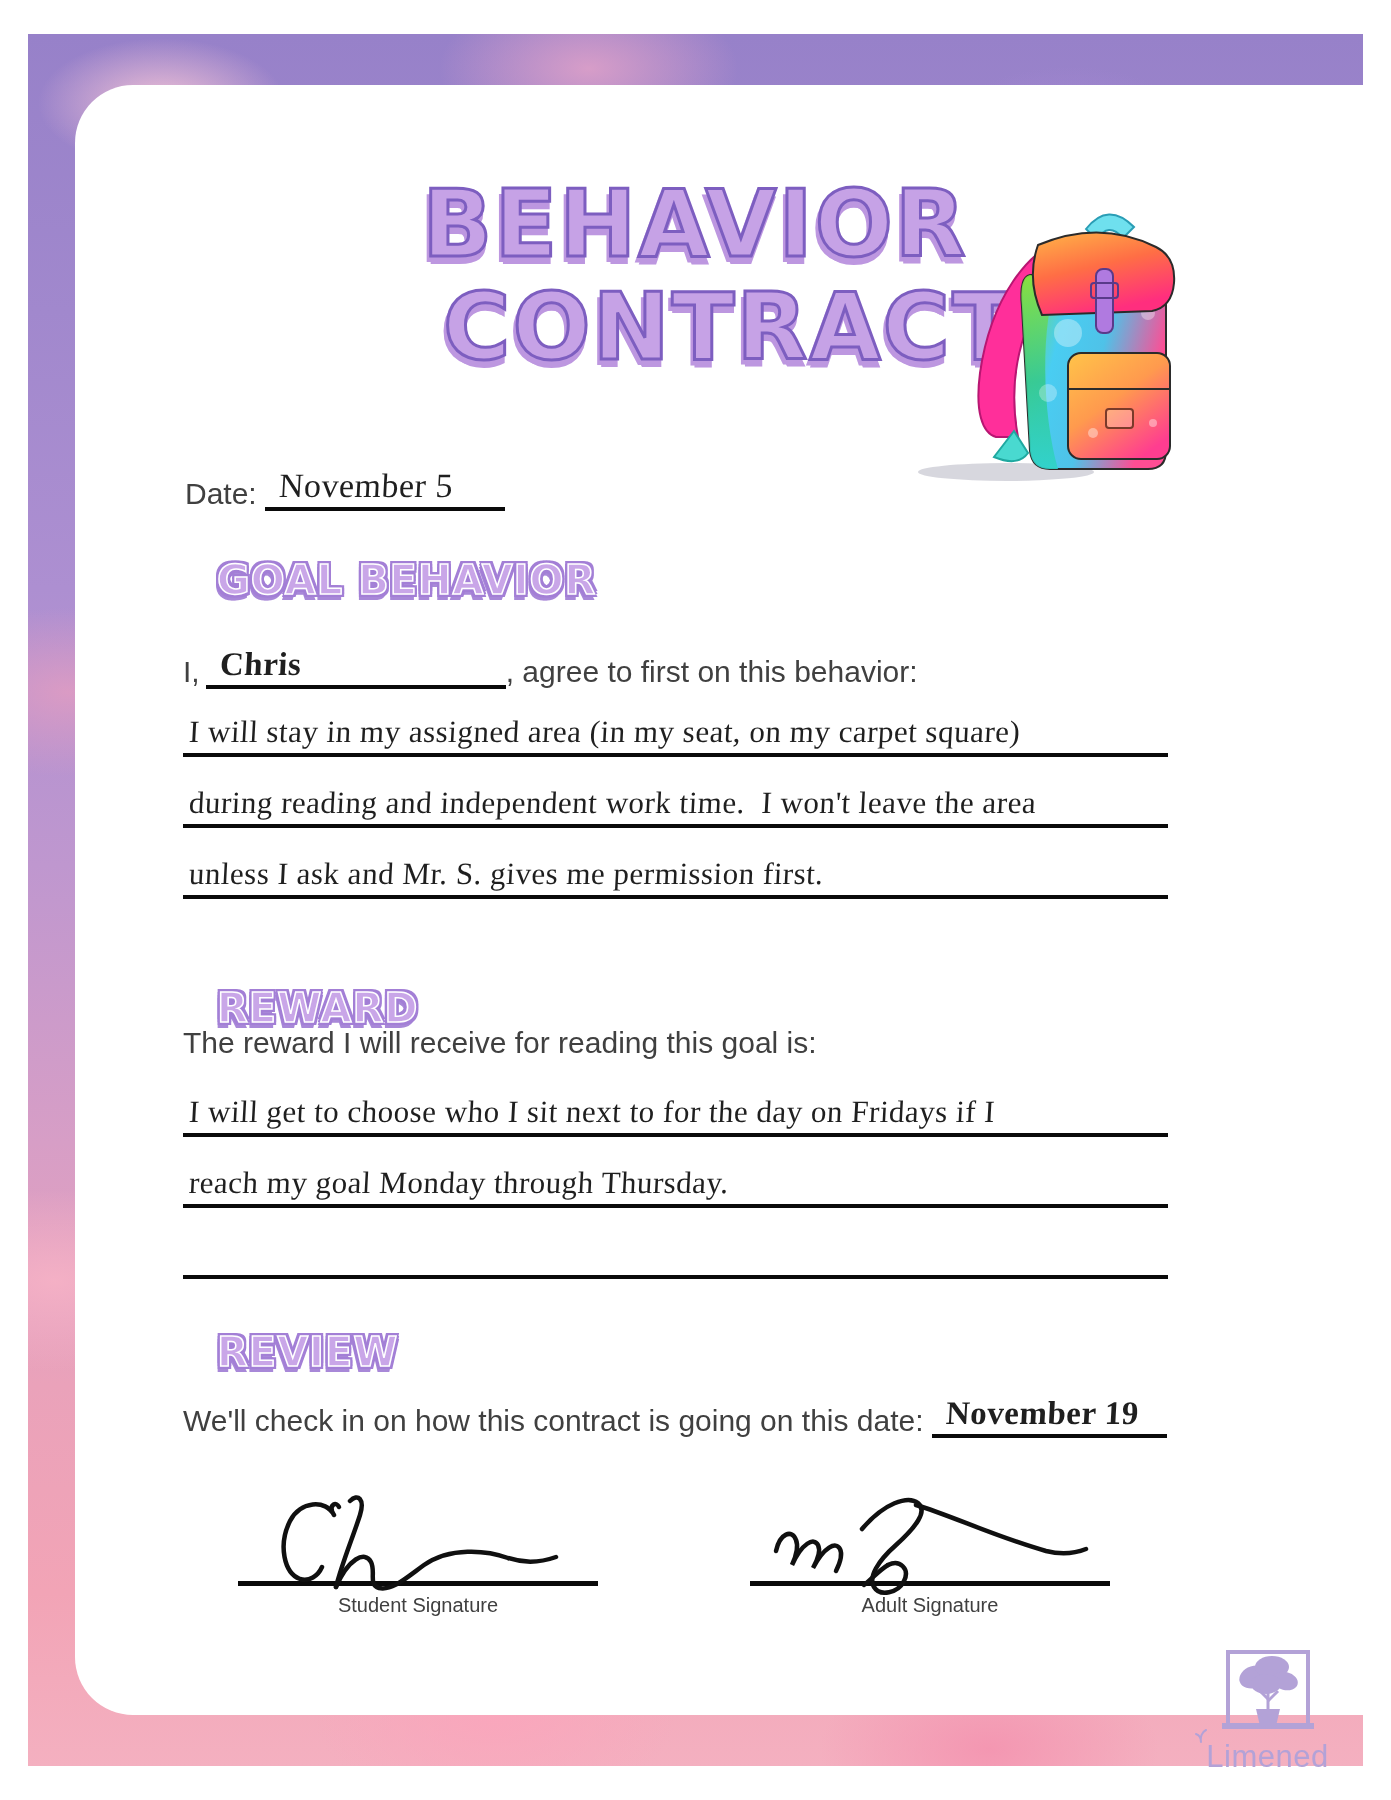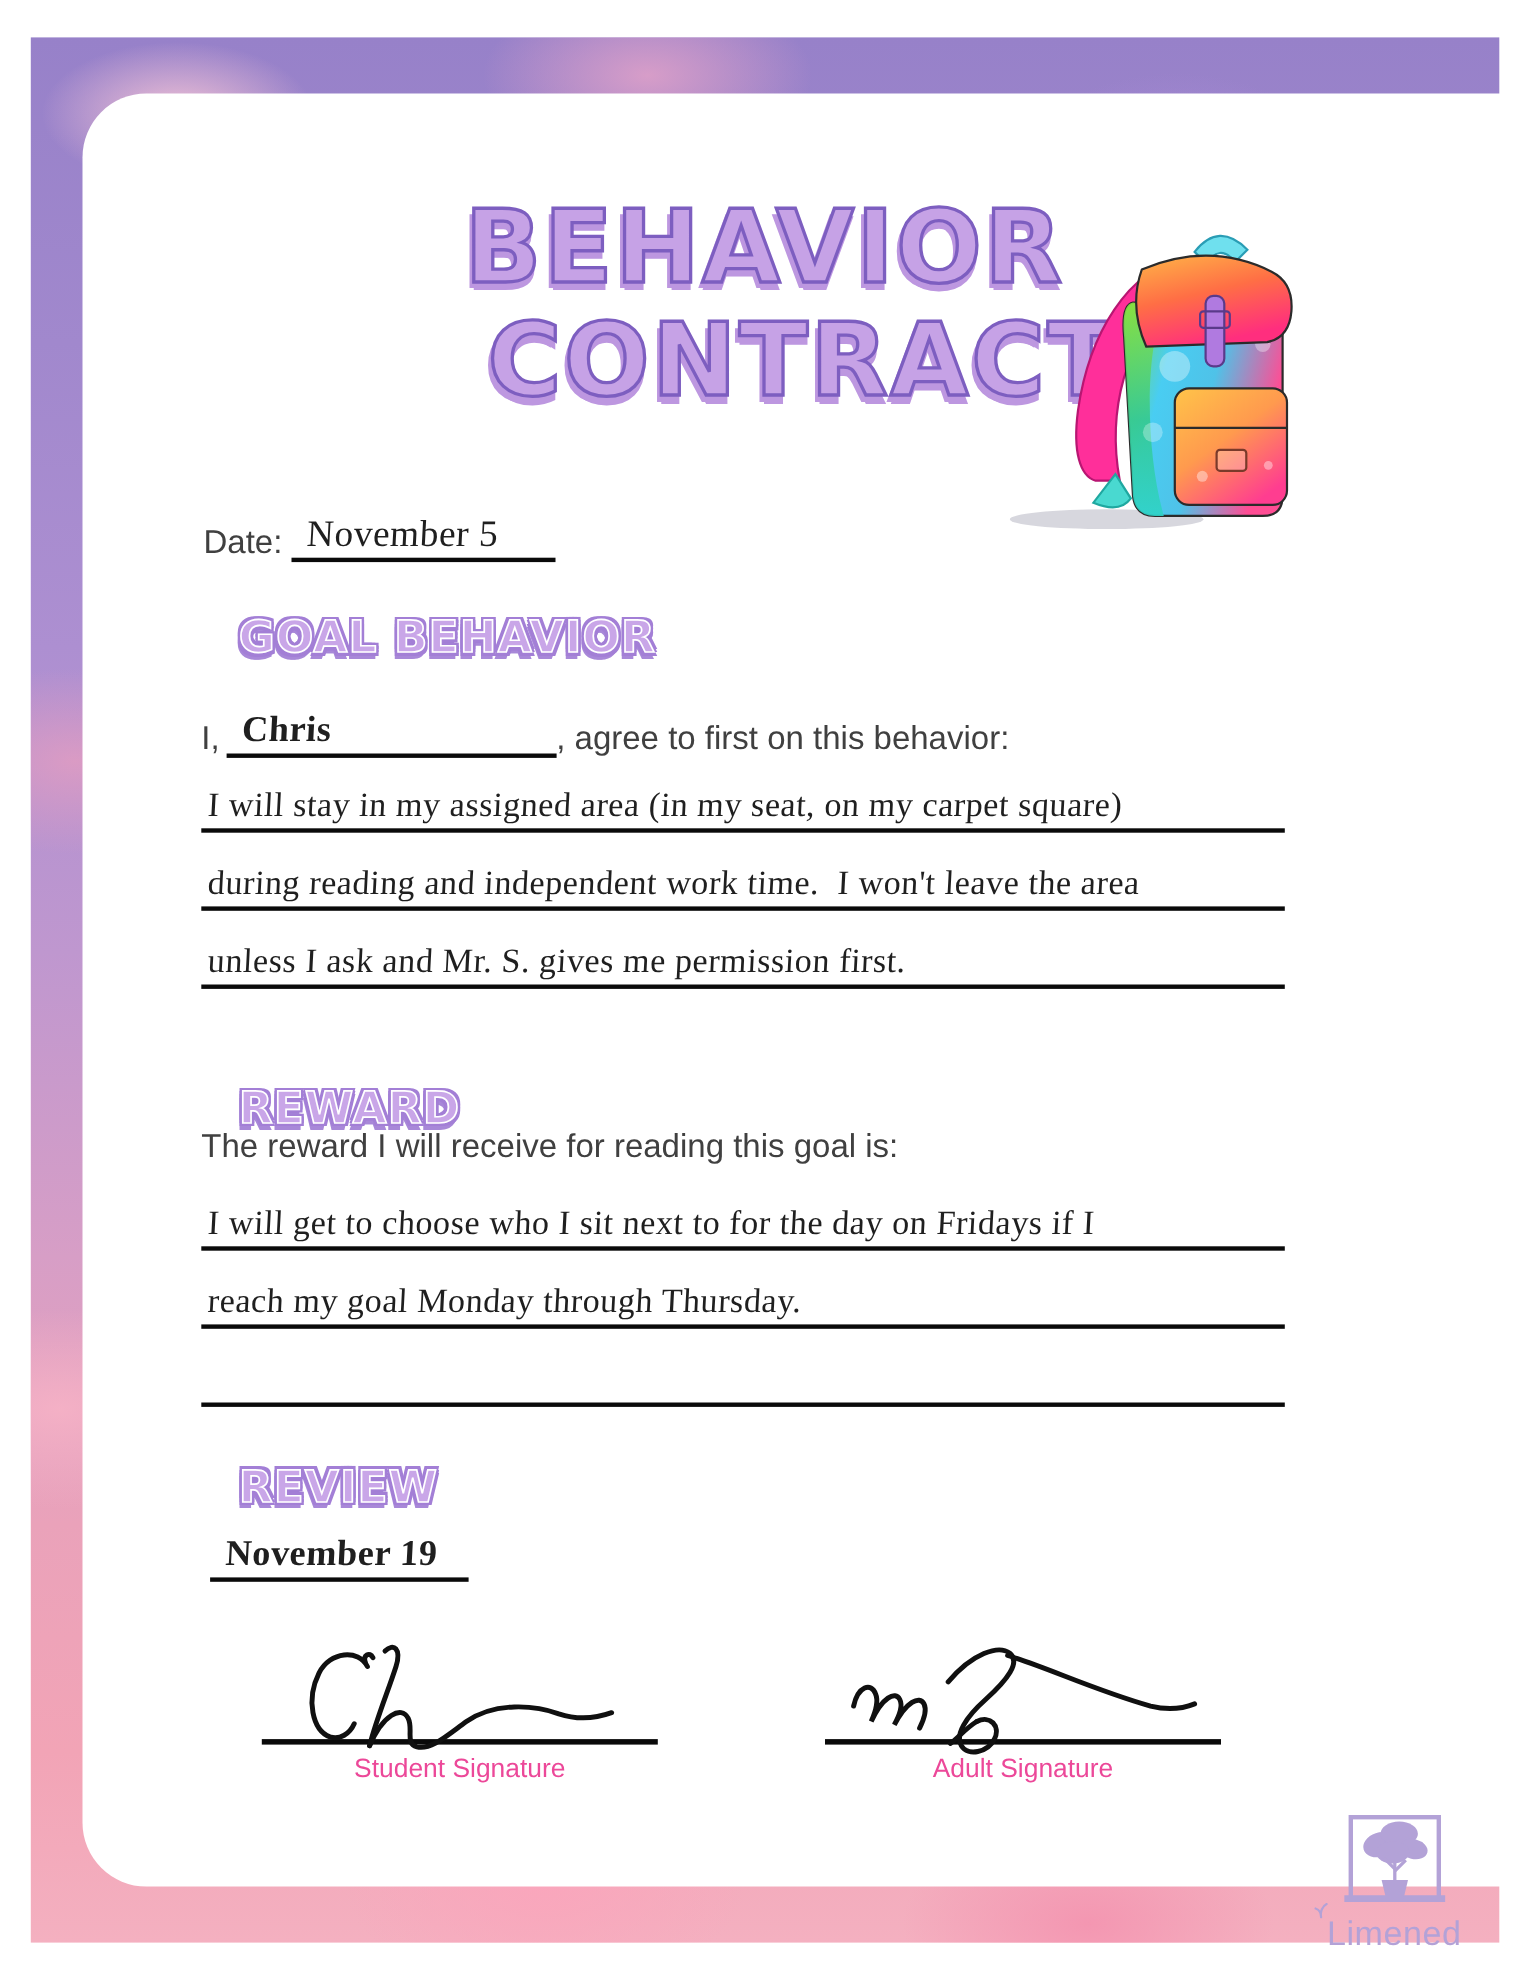--- a/index.html
+++ b/index.html
@@ -86,21 +86,21 @@
 
   .review-row{ position:absolute; left:108px; top:1310px; display:flex; align-items:flex-end; }
   .review-row .slot{ width:235px; margin-left:8px; }
   .review-row .hw{ font-size:33px; font-weight:bold; }
 
   
   .sig{ position:absolute; top:1408px; width:360px; text-align:center; }
   .sig.student{ left:163px; } .sig.adult{ left:675px; }
   .sig-art{ display:block; width:100%; height:88px; overflow:visible; }
   .sig-rule{ border-bottom:5px solid #0a0a0a; }
-  .sig-label{ margin-top:8px; font-size:24px; font-weight:300; color:#ec4899; }
+  .sig-label{ margin-top:8px; font-size:20px; font-weight:300; color:#404040; }
 
   
   .logo{ position:absolute; left:1105px; top:1564px; width:175px; text-align:center; }
   .logo-text{ margin-top:2px; font-size:31px; font-weight:normal; color:#b3a2d7; letter-spacing:.5px; position:relative; }
   .logo-tick{ position:absolute; left:14px; top:-10px; }
 
   .backpack{ position:absolute; left:843px; top:98px; }
 </style>
 </head>
 <body>
@@ -196,20 +196,21 @@
         <span class="hw">reach my goal Monday through Thursday.</span>
       </div>
     <div class="w-line">
         <span class="hw"></span>
       </div>
   </div>
 
   <div class="bubble-header" style="top:1244px;">REVIEW</div>
 
   <div class="review-row">
+    <span class="body-text">We'll check in on how this contract is going on this date:</span>
     <span class="slot">
       <span class="hw">November 19</span>
     </span>
   </div>
 
   <div class="sig student">
     <svg class="sig-art" viewBox="0 0 360 88" preserveAspectRatio="xMidYMax meet" overflow="visible">
       <g fill="none" stroke="#101010" stroke-width="4.5" stroke-linecap="round">
         <path d="M96,22 C88,6 62,8 52,28 C40,52 46,80 62,86 C71,89 80,83 84,74"></path>
         <path d="M94,18 C92,12 98,8 101,14"></path>

